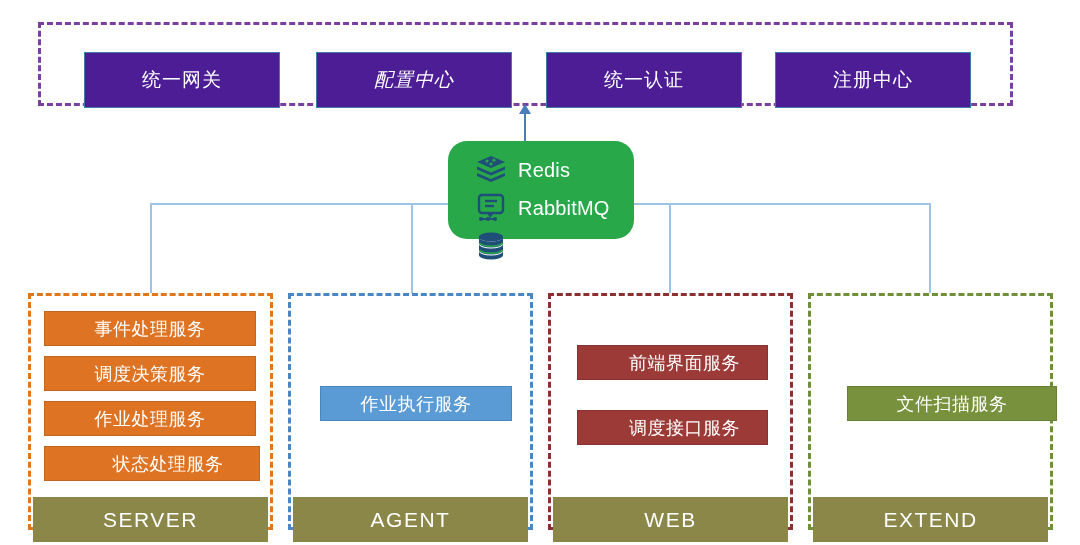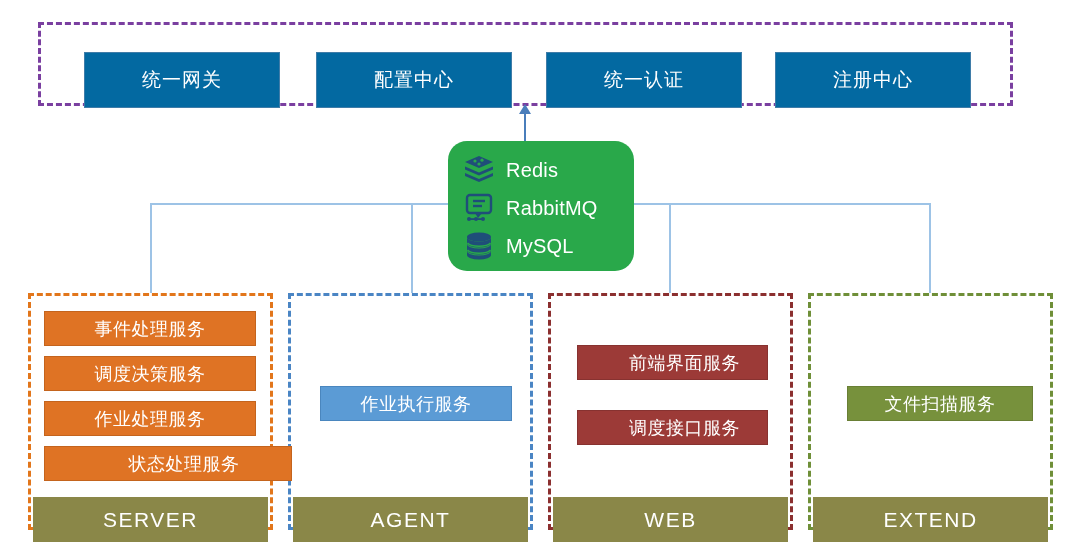--- a/index.html
+++ b/index.html
@@ -25,32 +25,32 @@
     top: 22px;
     width: 975px;
     height: 84px;
     border: 3px dashed #7A3FA0;
     box-sizing: border-box;
   }
   .platform-box {
     position: absolute;
     top: 52px;
     height: 56px;
-    background: #0369a1;
+    background: #4c1d95;
     border: 1.5px solid #3F7CA8;
     box-sizing: border-box;
     display: flex;
     align-items: center;
     justify-content: center;
     color: #ffffff;
     font-size: 19px;
     letter-spacing: 1px;
   }
   .pb0 { left: 84px;  width: 196px; }
-  .pb1 { left: 316px; width: 196px; }
+  .pb1 { left: 316px; width: 196px; font-style: italic; }
   .pb2 { left: 546px; width: 196px; font-family: Liberation Mono, monospace; }
   .pb3 { left: 775px; width: 196px; }
 
   
   .arrow-up {
     position: absolute;
     left: 524px;
     top: 108px;
     width: 2px;
     height: 34px;
@@ -66,25 +66,25 @@
     border-right: 6px solid transparent;
     border-bottom: 10px solid #4A7EBB;
   }
 
   
   .middleware {
     position: absolute;
     left: 448px;
     top: 141px;
     width: 186px;
-    height: 130px;
+    height: 98px;
     background: #29A84A;
     border-radius: 19px;
     box-sizing: border-box;
-    padding: 11px 0 0 14px;
+    padding: 11px 0 0 26px;
   }
   .mw-row {
     display: flex;
     align-items: center;
     height: 36px;
     margin-bottom: 2px;
   }
   .mw-icon {
     width: 34px;
     height: 32px;
@@ -145,28 +145,28 @@
   }
   .svc-orange { background: #DF7324; border: 1px solid #C4641D; }
   .svc-blue   { background: #5B9BD5; border: 1px solid #4A86BE; }
   .svc-red    { background: #9C3A37; border: 1px solid #873230; padding-left: 24px; }
   .svc-olive  { background: #77913C; border: 1px solid #697F35; }
 
   
   .s0 { left: 44px; width: 212px; top: 311px; }
   .s1 { left: 44px; width: 212px; top: 356px; }
   .s2 { left: 44px; width: 212px; top: 401px; }
-  .s3 { left: 44px; width: 248px; top: 446px; padding-left: 32px; }
+  .s3 { left: 44px; width: 216px; top: 446px; padding-left: 32px; }
   
   .a0 { left: 320px; width: 192px; top: 386px; }
   
   .w0 { left: 577px; width: 191px; top: 345px; }
   .w1 { left: 577px; width: 191px; top: 410px; }
   
-  .e0 { left: 847px; width: 186px; top: 386px; }
+  .e0 { left: 847px; width: 210px; top: 386px; }
 
   
   .band {
     position: absolute;
     top: 497px;
     height: 45px;
     background: #8A8748;
     display: flex;
     align-items: center;
     justify-content: center;

